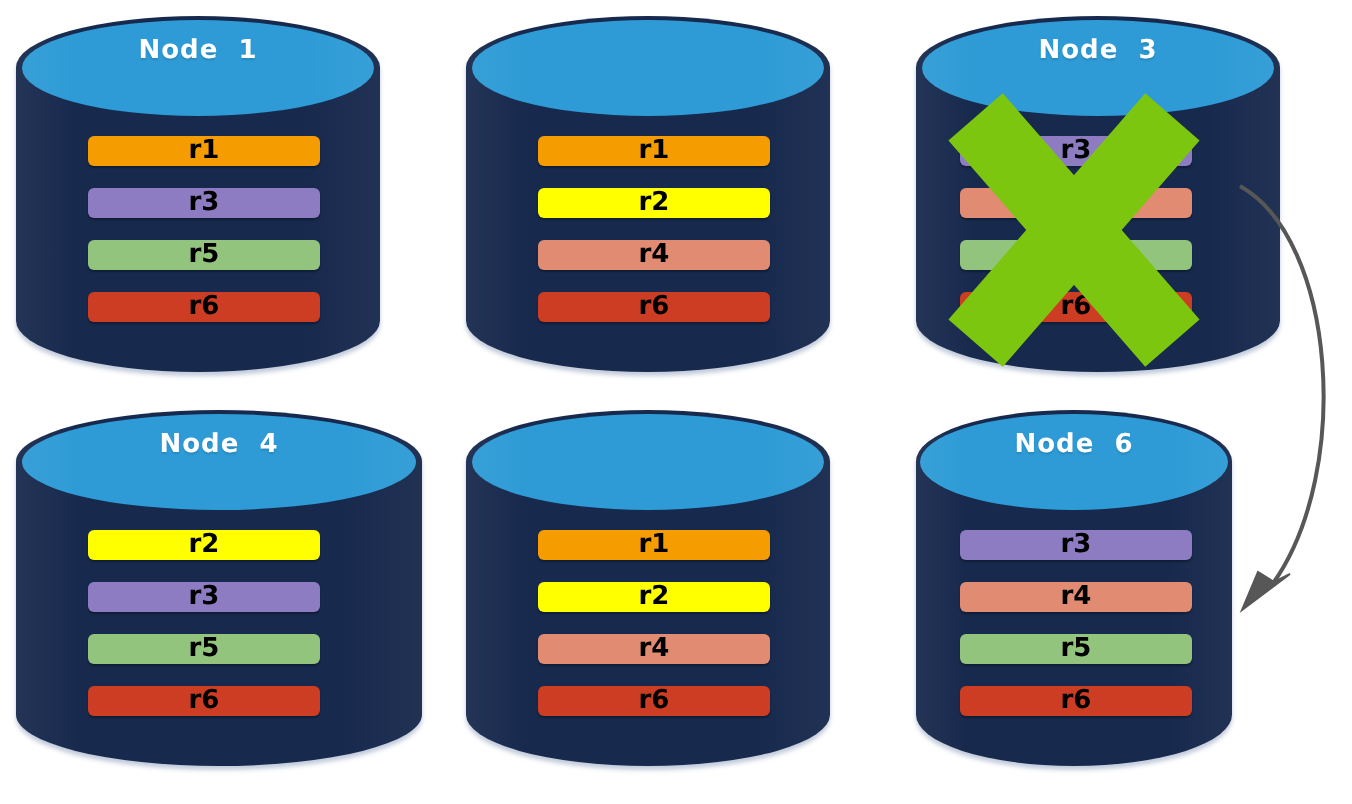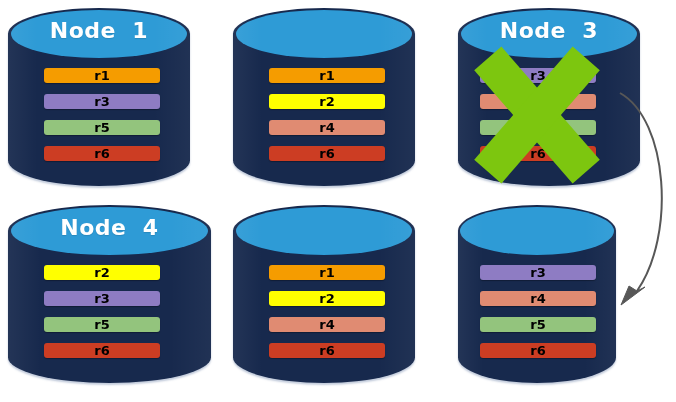--- a/index.html
+++ b/index.html
@@ -54,21 +54,21 @@
     pointer-events: none;
   }
   .node-title {
     position: absolute;
     left: 0;
     top: 5.5%;
     width: 100%;
     text-align: center;
     color: #ffffff;
     font-weight: bold;
-    font-size: 22px;
+    font-size: 13px;
     letter-spacing: 0.5px;
     white-space: pre;
     text-shadow: 0 1px 1px rgba(0,0,0,0.12);
   }
 
   
   .bars {
     position: absolute;
     left: 0;
     top: 0;
@@ -185,20 +185,21 @@
       <div class="bar" style="left:36px; top:86px; width:116px; background:#ffff00;">r2</div>
       <div class="bar" style="left:36px; top:112px; width:116px; background:#e08b72;">r4</div>
       <div class="bar" style="left:36px; top:138px; width:116px; background:#cc3d23;">r6</div>
     </div>
   </div>
 
   <div class="node" style="left:458px; top:205px; width:158px; height:178px;">
     <div class="cyl-body"></div>
     <div class="cyl-top"></div>
     <div class="cyl-gloss"></div>
+    <div class="node-title">Node  6</div>
     <div class="bars">
       <div class="bar" style="left:22px; top:60px; width:116px; background:#8e7cc3;">r3</div>
       <div class="bar" style="left:22px; top:86px; width:116px; background:#e08b72;">r4</div>
       <div class="bar" style="left:22px; top:112px; width:116px; background:#93c47d;">r5</div>
       <div class="bar" style="left:22px; top:138px; width:116px; background:#cc3d23;">r6</div>
     </div>
   </div>
 
   <svg class="arrow-layer" viewBox="0 0 676 402" xmlns="http://www.w3.org/2000/svg">
     <path d="M 620 93 C 668 120, 676 235, 637 291" fill="none" stroke="#575757" stroke-width="2"></path>

